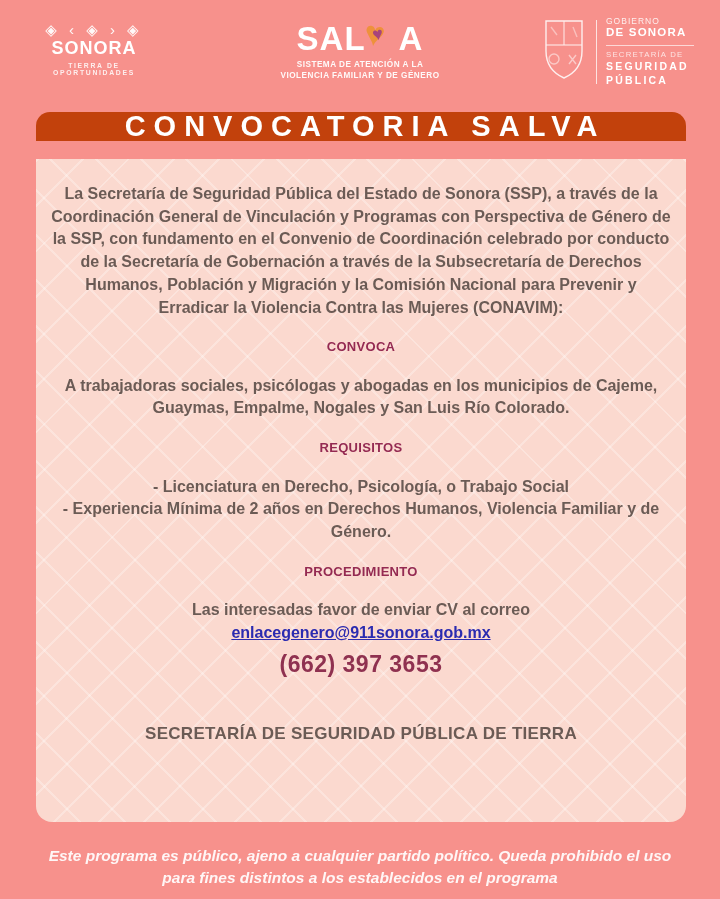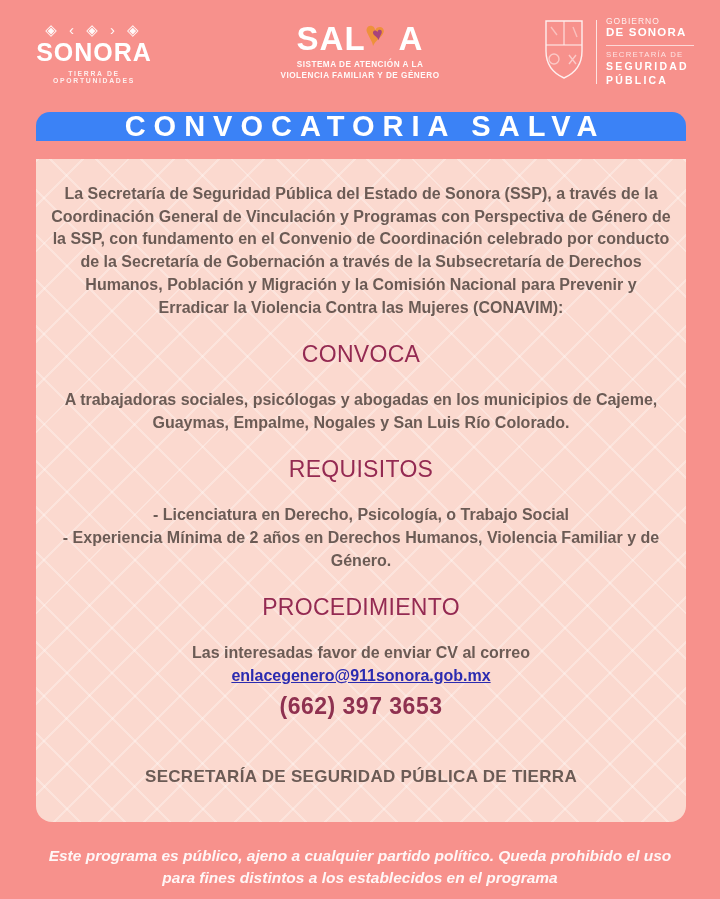--- a/index.html
+++ b/index.html
@@ -10,21 +10,21 @@
   }
 
   
   .header{
     position:absolute;top:0;left:0;right:0;height:112px;
     display:flex;align-items:flex-start;justify-content:space-between;
     padding:14px 26px 0 34px;box-sizing:border-box;color:#fff;
   }
   .sonora{ text-align:center;margin-top:8px;width:120px; }
   .sonora .diamonds{ font-size:15px;letter-spacing:4px;opacity:.95;line-height:1; }
-  .sonora .name{ font-size:25px;font-weight:bold;letter-spacing:1px;line-height:1.1;margin-top:2px; }
+  .sonora .name{ font-size:18px;font-weight:bold;letter-spacing:1px;line-height:1.1;margin-top:2px; }
   .sonora .tagline{ font-size:6.8px;font-weight:bold;letter-spacing:1.7px;margin-top:3px;opacity:.85; }
 
   .salva{ position:absolute;left:50%;transform:translateX(-50%);top:22px;text-align:center; }
   .salva .title{ font-size:33px;font-weight:bold;letter-spacing:1px;line-height:1;display:flex;align-items:center;justify-content:center; }
   .heart-wrap{ position:relative;width:31px;height:31px;display:inline-block;margin:0 1px; }
   .heart-outer{ position:absolute;left:-2px;top:-7px;font-size:35px;color:#ee913c;transform:rotate(8deg);line-height:1; }
   .heart-inner{ position:absolute;left:6px;top:2px;font-size:18px;color:#a8437c;transform:rotate(-10deg);line-height:1; }
   .salva .sub{ font-size:8.2px;font-weight:bold;line-height:1.4;letter-spacing:.5px;margin-top:4px;opacity:.95; }
 
   .gobierno{ display:flex;align-items:center;gap:9px;margin-top:2px; }
@@ -32,37 +32,37 @@
   .gob-text{ text-align:left;line-height:1.2; }
   .gob-text .g1{ font-size:8.5px;letter-spacing:1px;opacity:.85; }
   .gob-text .g2{ font-size:11.5px;font-weight:bold;letter-spacing:1.2px; }
   .gob-text .sep{ height:1px;width:88px;background:rgba(255,255,255,.65);margin:5px 0 4px; }
   .gob-text .g3{ font-size:7.8px;letter-spacing:1.2px;opacity:.75;margin-bottom:1px; }
   .gob-text .g4,.gob-text .g5{ font-size:10.5px;font-weight:bold;letter-spacing:2.2px;line-height:1.3; }
 
   
   .banner{
     position:absolute;left:36px;right:34px;top:112px;height:29px;
-    background:#3b82f6;border-radius:14px 14px 0 0;
+    background:#c2410c;border-radius:14px 14px 0 0;
     display:flex;align-items:center;justify-content:center;
   }
   .banner .btitle{ color:#fff;font-size:29px;font-weight:bold;letter-spacing:8px;text-indent:8px; }
 
   
   .panel{
     position:absolute;left:36px;right:34px;top:159px;bottom:77px;
     background:#fbd9cf;border-radius:0 0 16px 16px;box-sizing:border-box;
     padding:24px 14px 0;text-align:center;
     color:#6b5b55;font-weight:bold;font-size:16px;line-height:1.42;
     background-image:
       repeating-linear-gradient(45deg, rgba(255,255,255,0) 0 30px, rgba(255,255,255,.28) 30px 32px),
       repeating-linear-gradient(-45deg, rgba(255,255,255,0) 0 30px, rgba(255,255,255,.28) 30px 32px);
   }
   .intro{ margin:0 auto;max-width:628px; }
-  .section-heading{ color:#942a52;font-size:23px;font-weight:normal;margin:19px 0 18px;letter-spacing:.3px; }
+  .section-heading{ color:#942a52;font-size:13px;font-weight:bold;margin:19px 0 18px;letter-spacing:.3px; }
   .convoca-text{ margin:0 auto;max-width:620px; }
   .req-list{ margin:0 auto;max-width:622px; }
   .proc p{ margin:0; }
   .email-link{ display:inline-block;color:#2b2bb0;font-weight:bold;text-decoration:underline;cursor:pointer; }
   .phone{ color:#8f3150;font-size:23px;letter-spacing:.5px;margin-top:3px; }
   .signature{ margin-top:42px;font-size:17px;letter-spacing:.3px; }
 
   
   .footer{
     position:absolute;left:0;right:0;bottom:0;height:64px;

